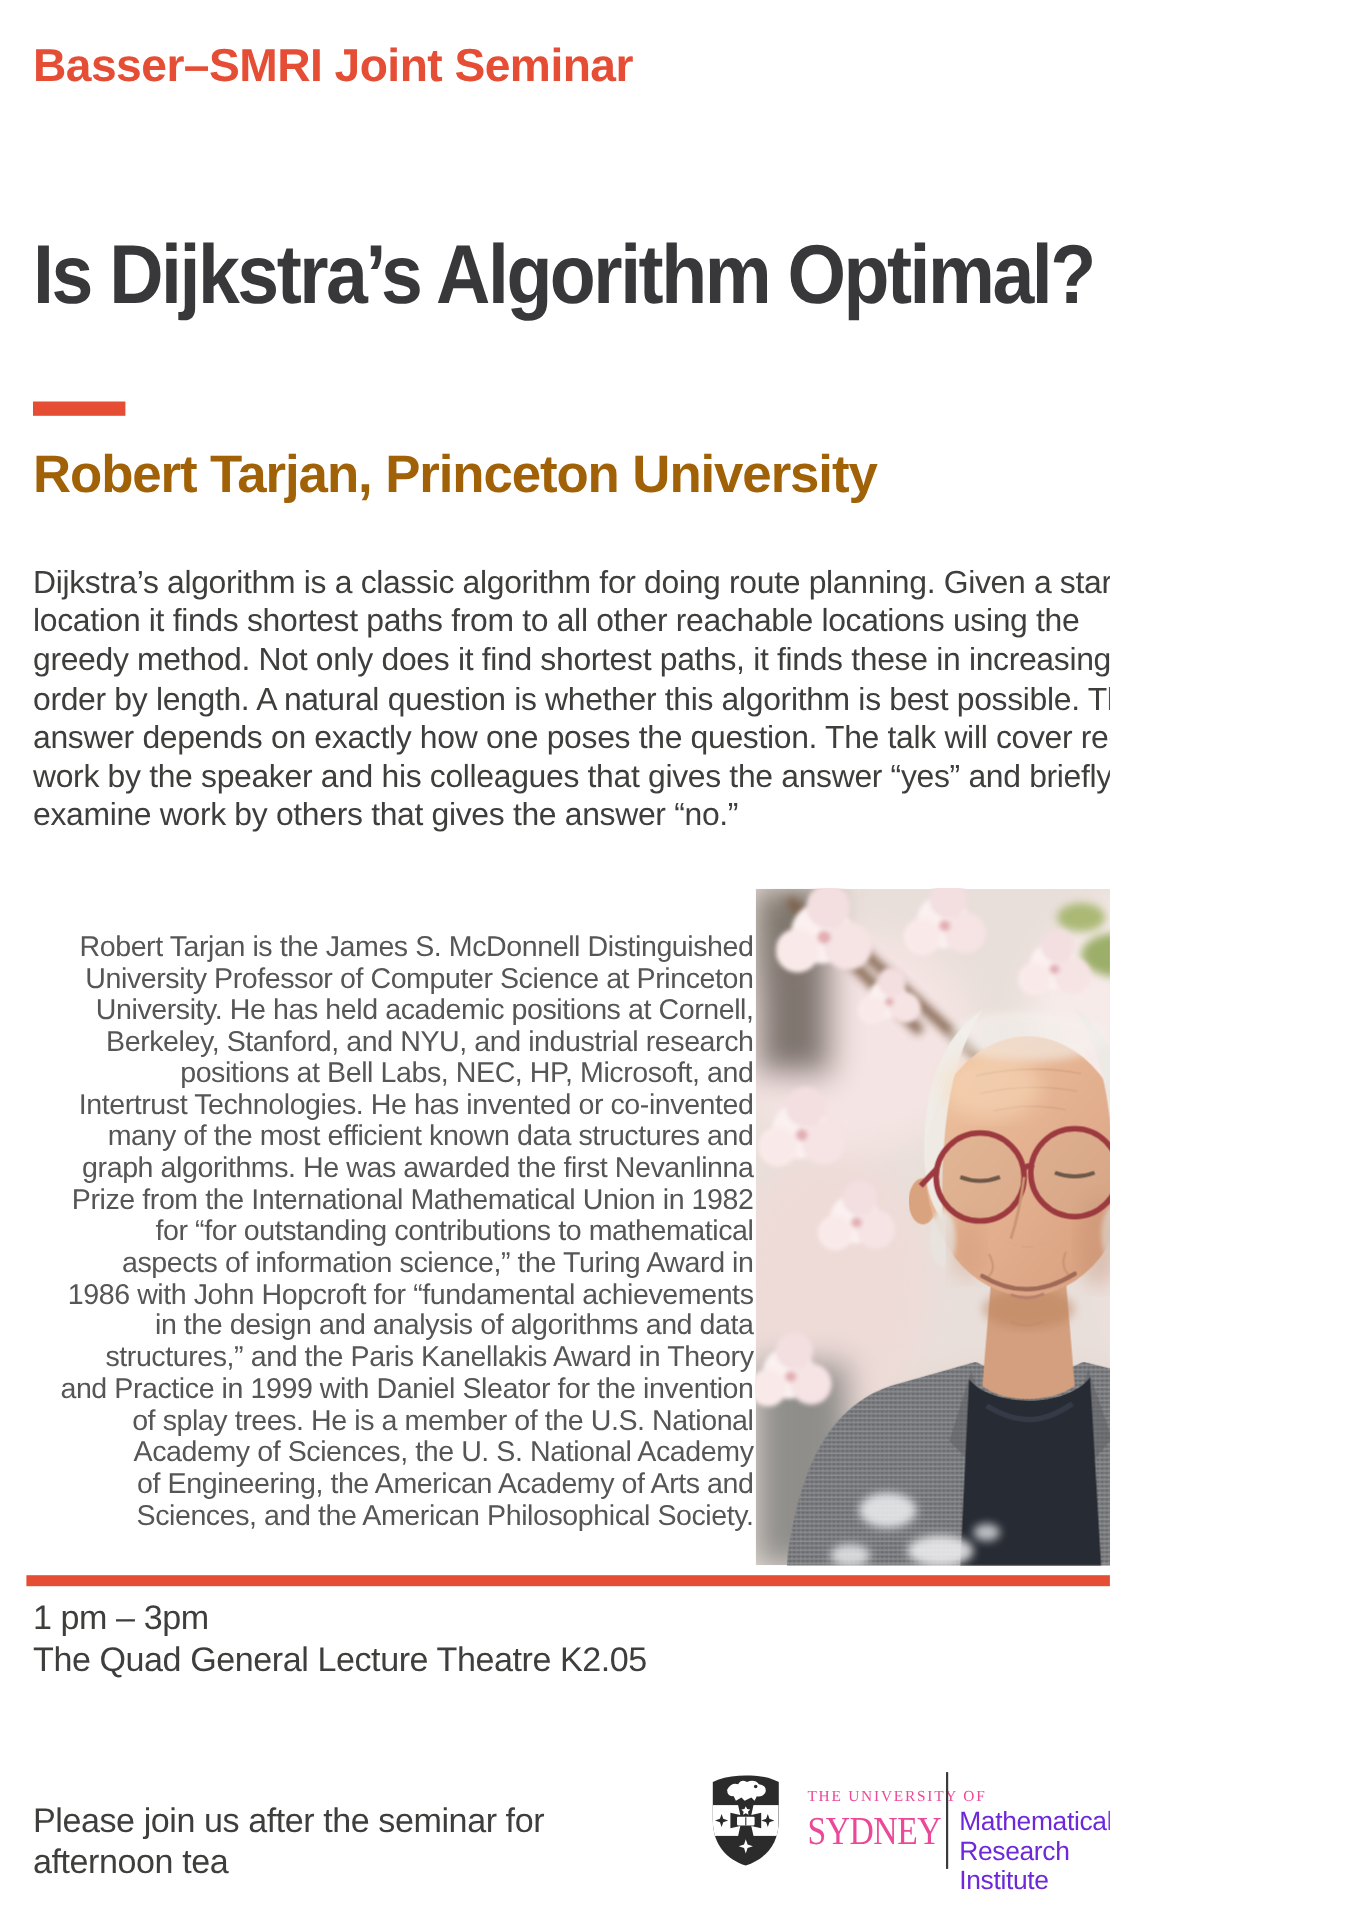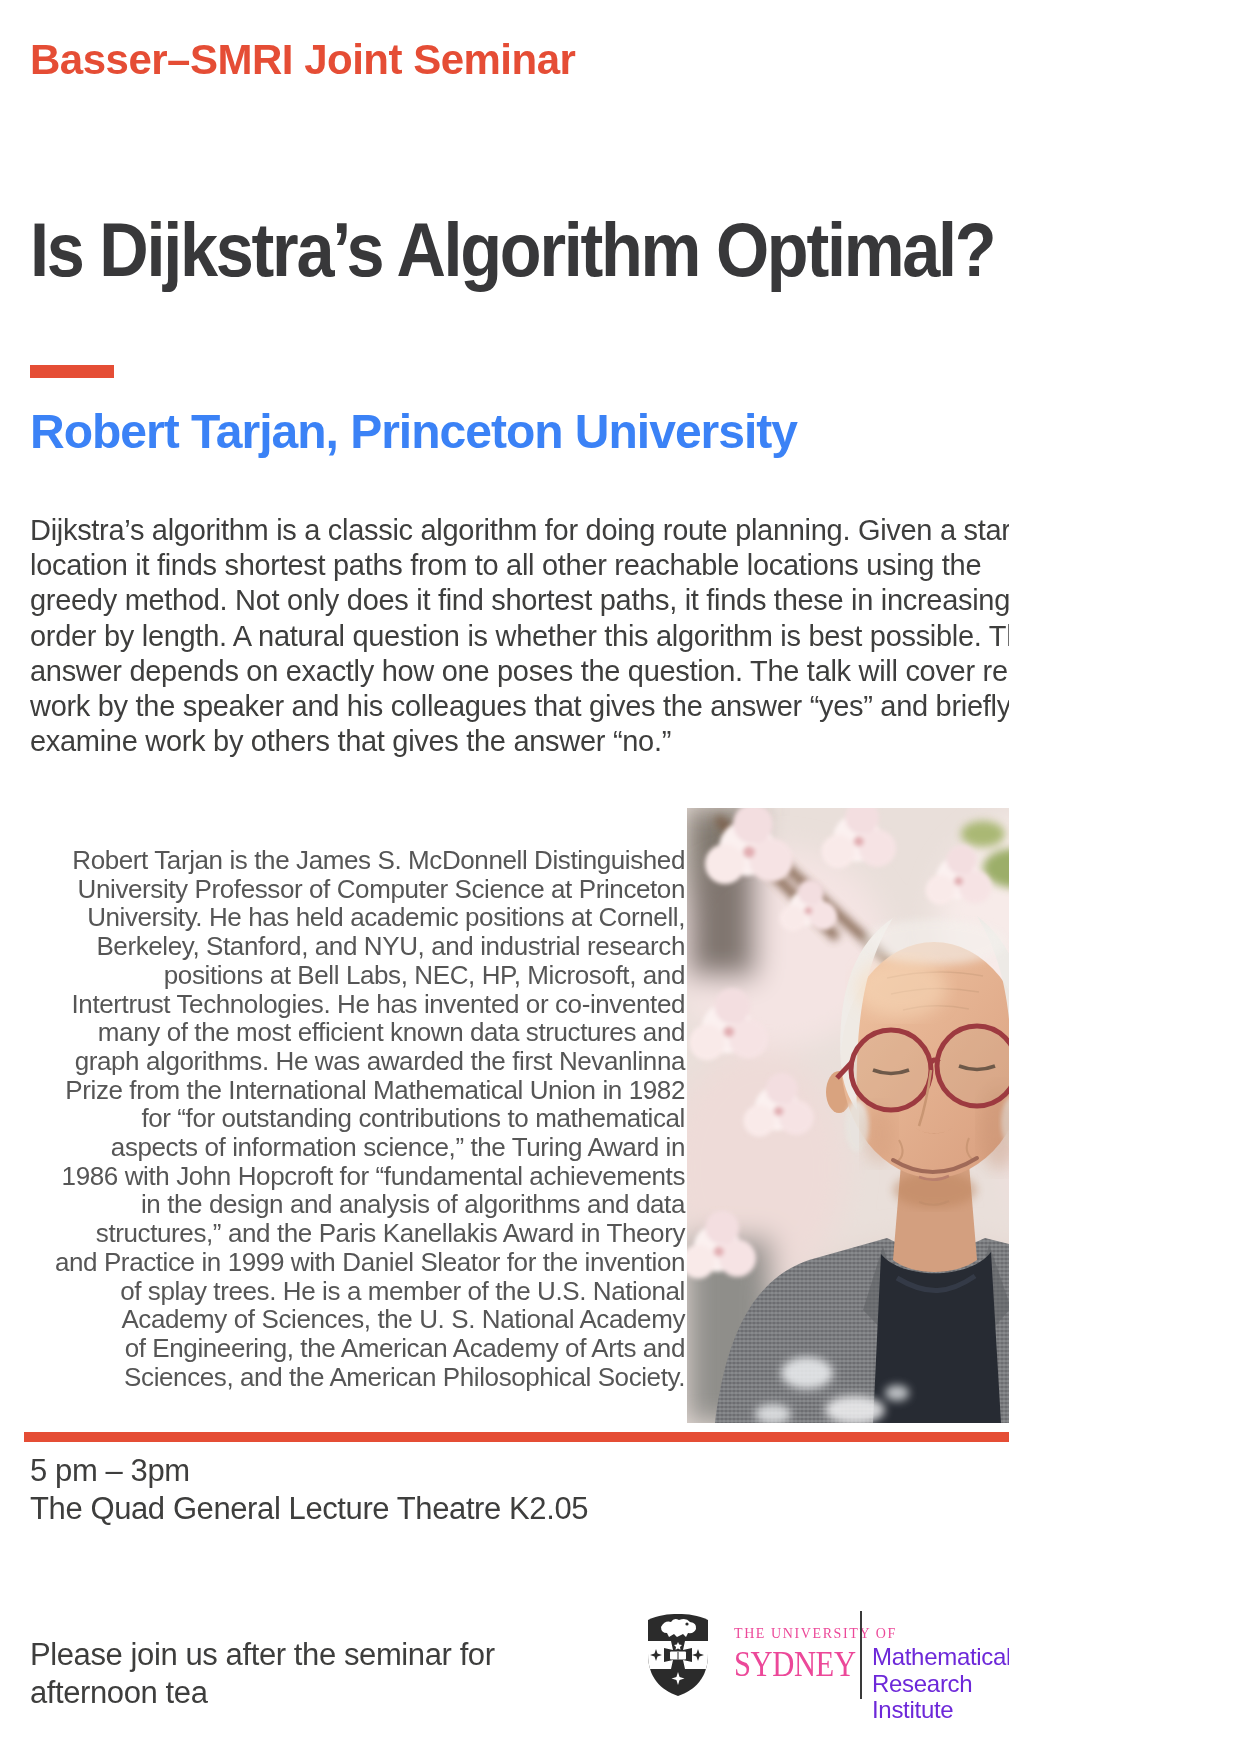--- a/index.html
+++ b/index.html
@@ -40,21 +40,21 @@
 <body>
 
 <div class="page">
 
   <div class="abs series" style="color: rgb(229, 77, 53);">Basser–SMRI Joint Seminar</div>
 
   <h1 class="abs title" style="margin:0;">Is Dijkstra’s Algorithm Optimal?</h1>
 
   <div class="abs dash" style="background: rgb(229, 77, 53);"></div>
 
-  <h2 class="abs speaker" style="margin: 0px; color: #3b82f6;">Robert Tarjan, Princeton University</h2>
+  <h2 class="abs speaker" style="margin: 0px; color: #a16207;">Robert Tarjan, Princeton University</h2>
 
   <div class="abs abstract preline">Dijkstra’s algorithm is a classic algorithm for doing route planning.  Given a starting
 location it finds shortest paths from  to all other reachable locations using the
 greedy method. Not only does it find shortest paths, it finds these in increasing
 order by length. A natural question is whether this algorithm is best possible.  The
 answer depends on exactly how one poses the question. The talk will cover recent
 work by the speaker and his colleagues that gives the answer “yes” and briefly
 examine work by others that  gives the answer “no.”</div>
 
   <div class="abs bio preline">Robert Tarjan is the James S. McDonnell Distinguished
@@ -194,21 +194,21 @@
       <path d="M212,332 Q220,346 210,354 M282,330 Q276,344 286,352" stroke="#c79470" stroke-width="2" fill="none" opacity="0.8"></path>
       <path d="M206,352 Q247,377 290,350" stroke="#a06a58" stroke-width="4" fill="none" stroke-linecap="round"></path>
       <path d="M232,369 Q247,375 262,368" stroke="#b97f6d" stroke-width="2.5" fill="none"></path>
       <path d="M232,394 Q247,400 262,393" stroke="#c18d6c" stroke-width="2" fill="none" opacity="0.8"></path>
     </svg>
   </div>
 
   <div class="abs rule" style="background: rgb(229, 77, 53);"></div>
 
   <div class="abs event">
-    <div class="row">5 pm – 3pm</div>
+    <div class="row">1 pm – 3pm</div>
     <div class="row">The Quad General Lecture Theatre K2.05</div>
   </div>
 
   <div class="abs tea preline">Please join us after the seminar for
 afternoon tea</div>
 
   <div class="abs shield">
     <svg viewBox="0 0 66 86">
       <defs>
           <clipPath id="shieldClip">

